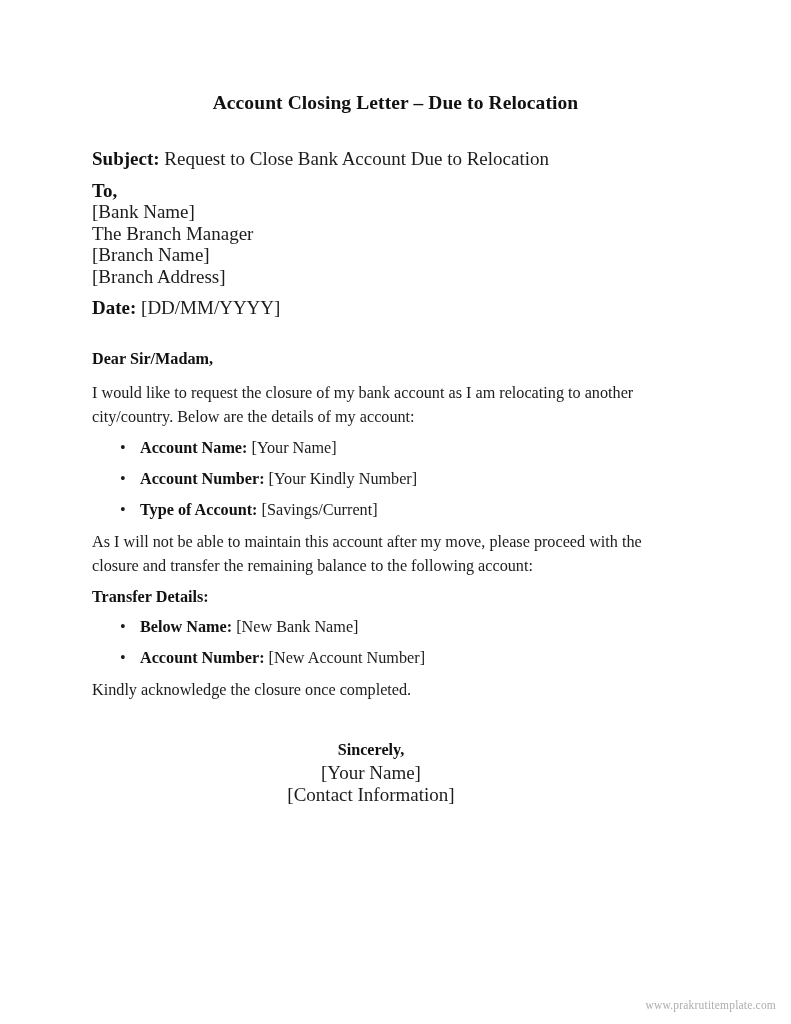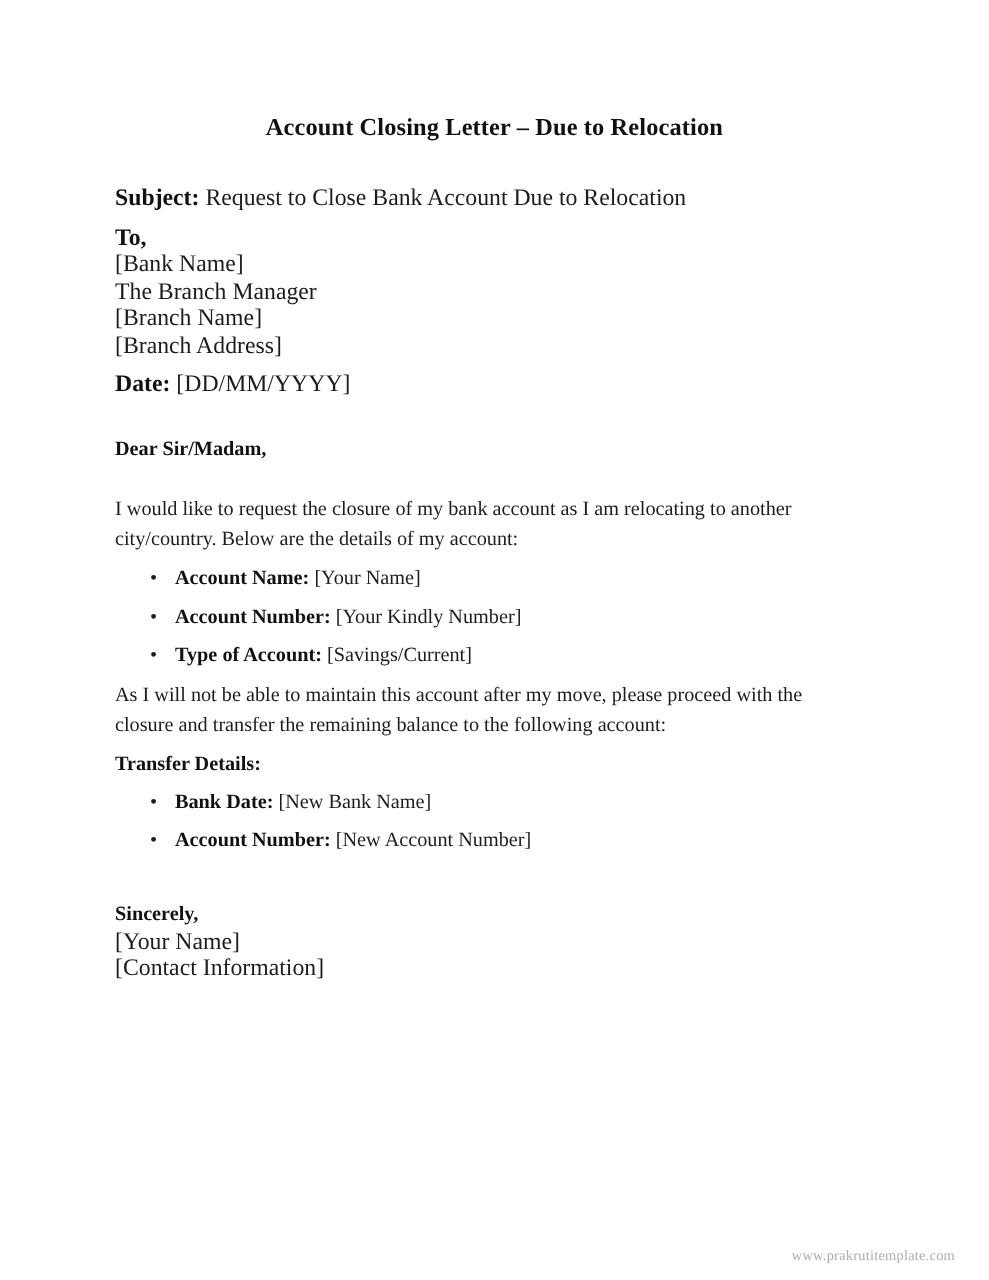--- a/index.html
+++ b/index.html
@@ -46,21 +46,21 @@
   }
   .block-subject { margin-bottom: 10px; }
   .block-to { margin-bottom: 10px; }
   .block-to .line { line-height: 21.6px; }
   .block-date { margin-bottom: 10px; }
   .spacer-sm { height: 20px; }
   .salutation {
     font-size: 16.2px;
     font-weight: bold;
     line-height: 21.5px;
-    margin-bottom: 26px;
+    margin-bottom: 12px;
     color: #111111;
   }
   .para {
     font-size: 16.2px;
     line-height: 23.5px;
     margin: 0 0 9px 0;
     text-align: left;
     color: #1c1c1c;
   }
   .bold {
@@ -88,31 +88,31 @@
     line-height: 21px;
     color: #1c1c1c;
   }
   .section-heading {
     font-size: 16.2px;
     font-weight: bold;
     line-height: 21.5px;
     margin: 0 0 8px 0;
     color: #111111;
   }
-  .closing-block { margin-top: 38px; }
+  .closing-block { margin-top: 38px; text-align: center; }
   .closing-block .sign-off {
     font-size: 16.2px;
     font-weight: bold;
     line-height: 21.6px;
     color: #111111;
   }
   .closing-block .line { line-height: 21.6px; }
   .footer {
     position: absolute;
-    left: 4px;
+    left: 16px;
     top: 999px;
     width: 760px;
     text-align: right;
     font-size: 11.5px;
     color: #adadad;
     font-family: "Liberation Serif", "DejaVu Serif", serif;
     letter-spacing: 0.2px;
   }
 </style>
 </head>
@@ -157,27 +157,28 @@
         <span class="dot">•</span><span class="bold">Type of Account:</span><span> [Savings/Current]</span>
       </li>
     </ul>
 
     <p class="para">As I will not be able to maintain this account after my move, please proceed with the closure and transfer the remaining balance to the following account:</p>
 
     <div class="section-heading">Transfer Details:</div>
 
     <ul class="bullet-list">
       <li>
-        <span class="dot">•</span><span class="bold">Bank Date:</span><span> [New Bank Name]</span>
+        <span class="dot">•</span><span class="bold">Below Name:</span><span> [New Bank Name]</span>
       </li>
       <li>
         <span class="dot">•</span><span class="bold">Account Number:</span><span> [New Account Number]</span>
       </li>
     </ul>
 
+    <p class="para">Kindly acknowledge the closure once completed.</p>
 
     <div class="closing-block">
       <div class="sign-off">Sincerely,</div>
       <div class="line">[Your Name]</div>
       <div class="line">[Contact Information]</div>
     </div>
 
   </div>
 
   <div class="footer">www.prakrutitemplate.com</div>

